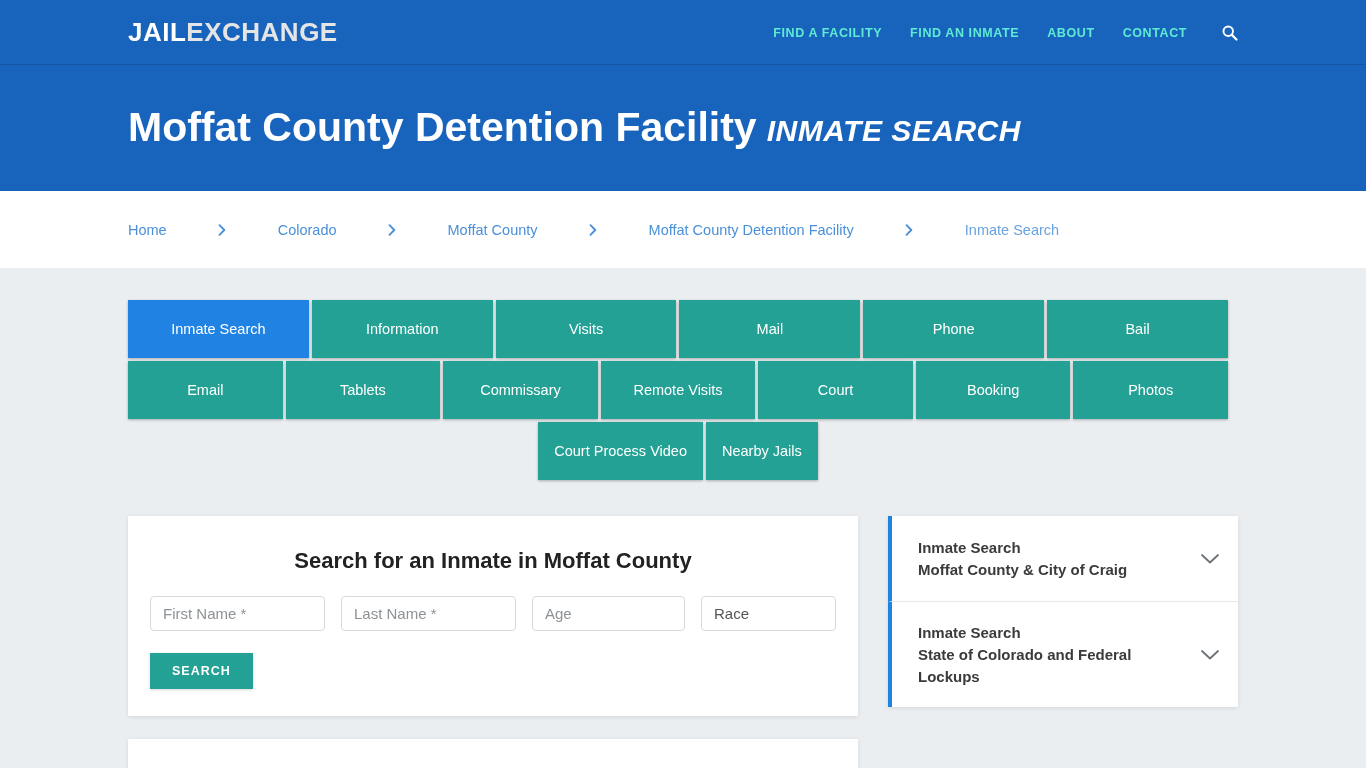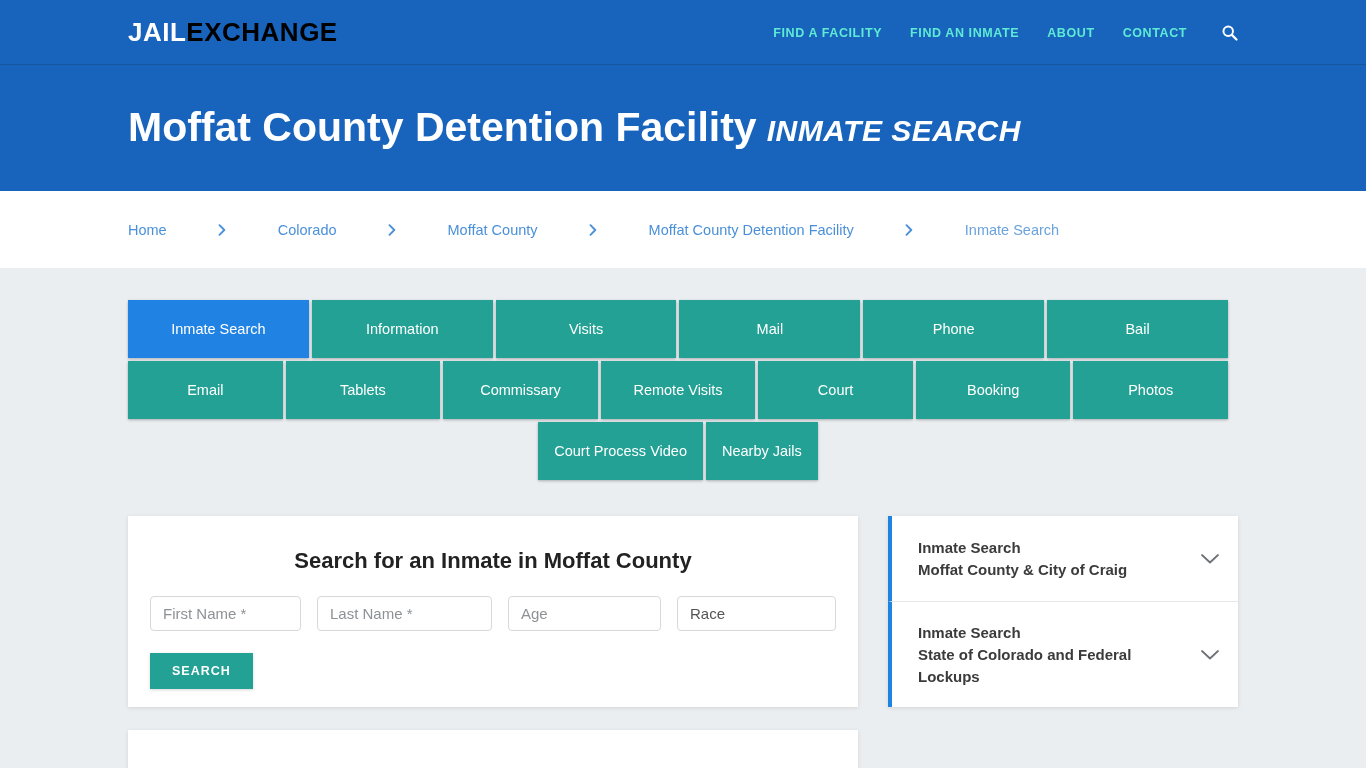--- a/index.html
+++ b/index.html
@@ -26,21 +26,21 @@
   }
   .logo {
     font-size: 26px;
     font-weight: bold;
     letter-spacing: 0.5px;
     line-height: 1;
     white-space: nowrap;
     user-select: none;
   }
   .logo .l-jail { color: #ffffff; }
-  .logo .l-exchange { color: #000000; text-align: center; }
+  .logo .l-exchange { color: #e5e5e5; text-align: center; }
 
   .nav-links {
     position: absolute;
     right: 128px;
     top: 0;
     height: 65px;
     display: flex;
     align-items: center;
     gap: 0;
   }
@@ -158,21 +158,21 @@
     display: flex;
     margin-top: 33px;
     width: 1110px;
   }
   .col-main { width: 730px; margin-right: 30px; }
   .col-side { width: 350px; }
 
   .card {
     background: #ffffff;
     box-shadow: 0 1px 4px rgba(0,0,0,0.10);
-    padding: 26px 22px 18px 22px;
+    padding: 26px 22px 27px 22px;
   }
   .card-title {
     text-align: center;
     font-size: 22px;
     font-weight: bold;
     color: #222222;
     margin: 6px 0 22px 0;
   }
   .form-row {
     display: flex;
@@ -185,21 +185,21 @@
     border: 1px solid #d6d9dc;
     border-radius: 4px;
     padding: 0 12px;
     font-size: 15px;
     color: #555;
     font-family: "Liberation Sans", sans-serif;
     background: #ffffff;
     outline: none;
   }
   .form-row input::placeholder { color: #8d9296; }
-  .f-first { width: 151px; }
+  .f-first { width: 175px; }
   .f-last  { width: 175px; }
   .f-age   { width: 153px; }
   .f-race  {
     width: 160px;
     appearance: none;
     -webkit-appearance: none;
     background-image:
       linear-gradient(45deg, transparent 50%, #555 50%),
       linear-gradient(135deg, #555 50%, transparent 50%);
     background-position:

